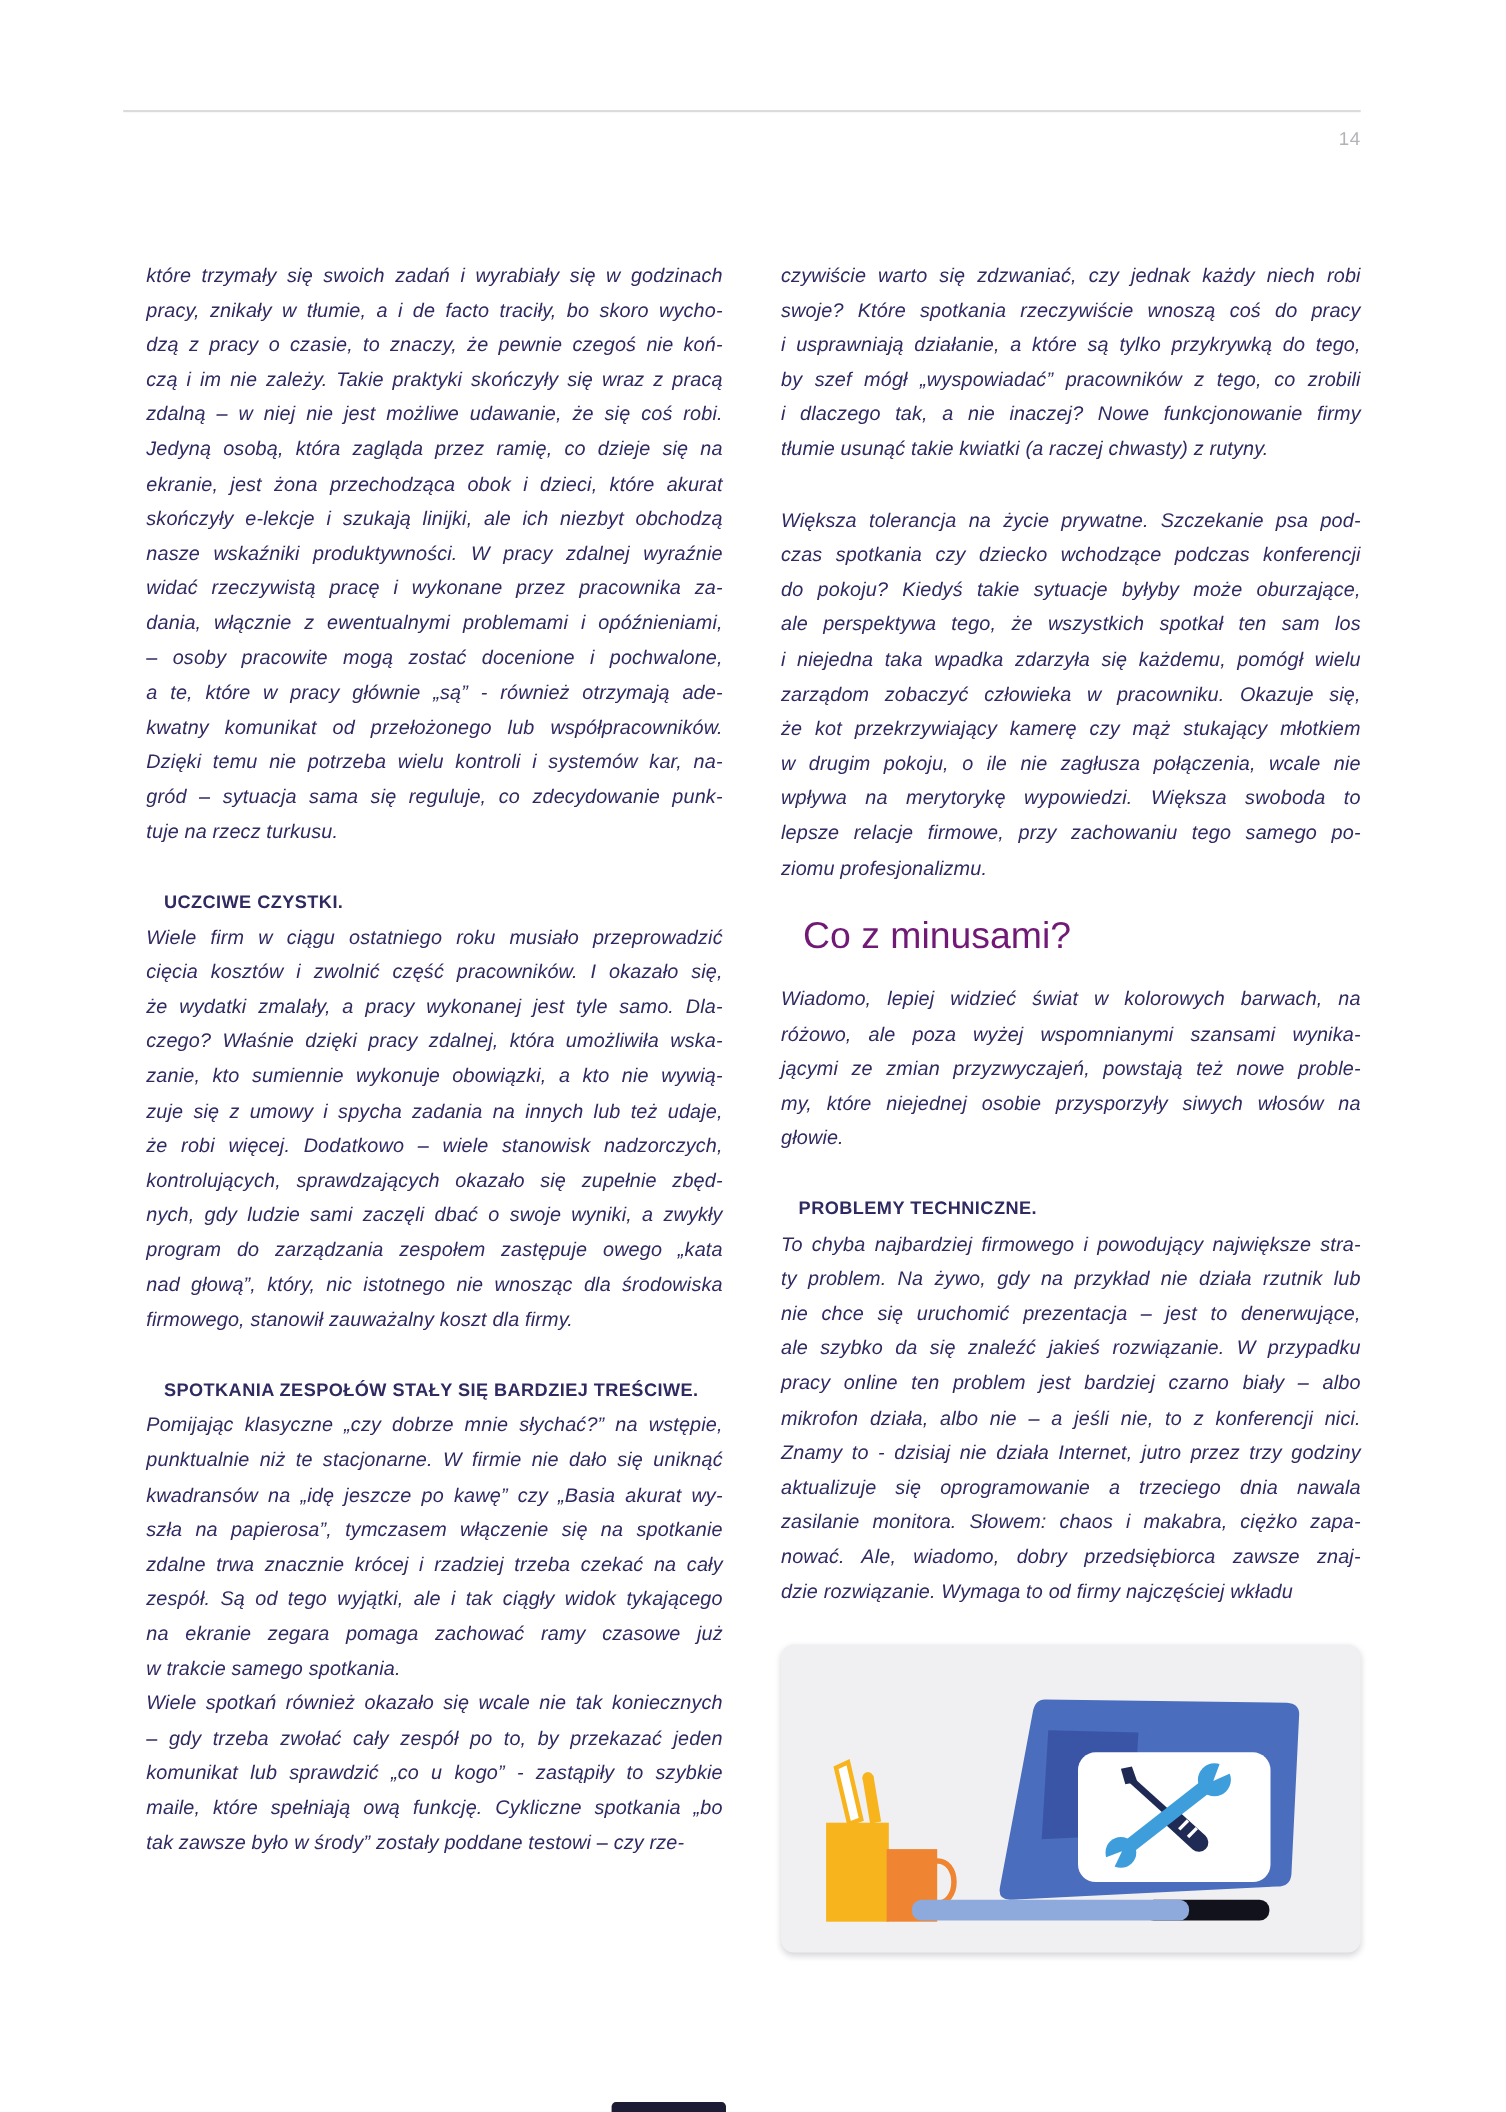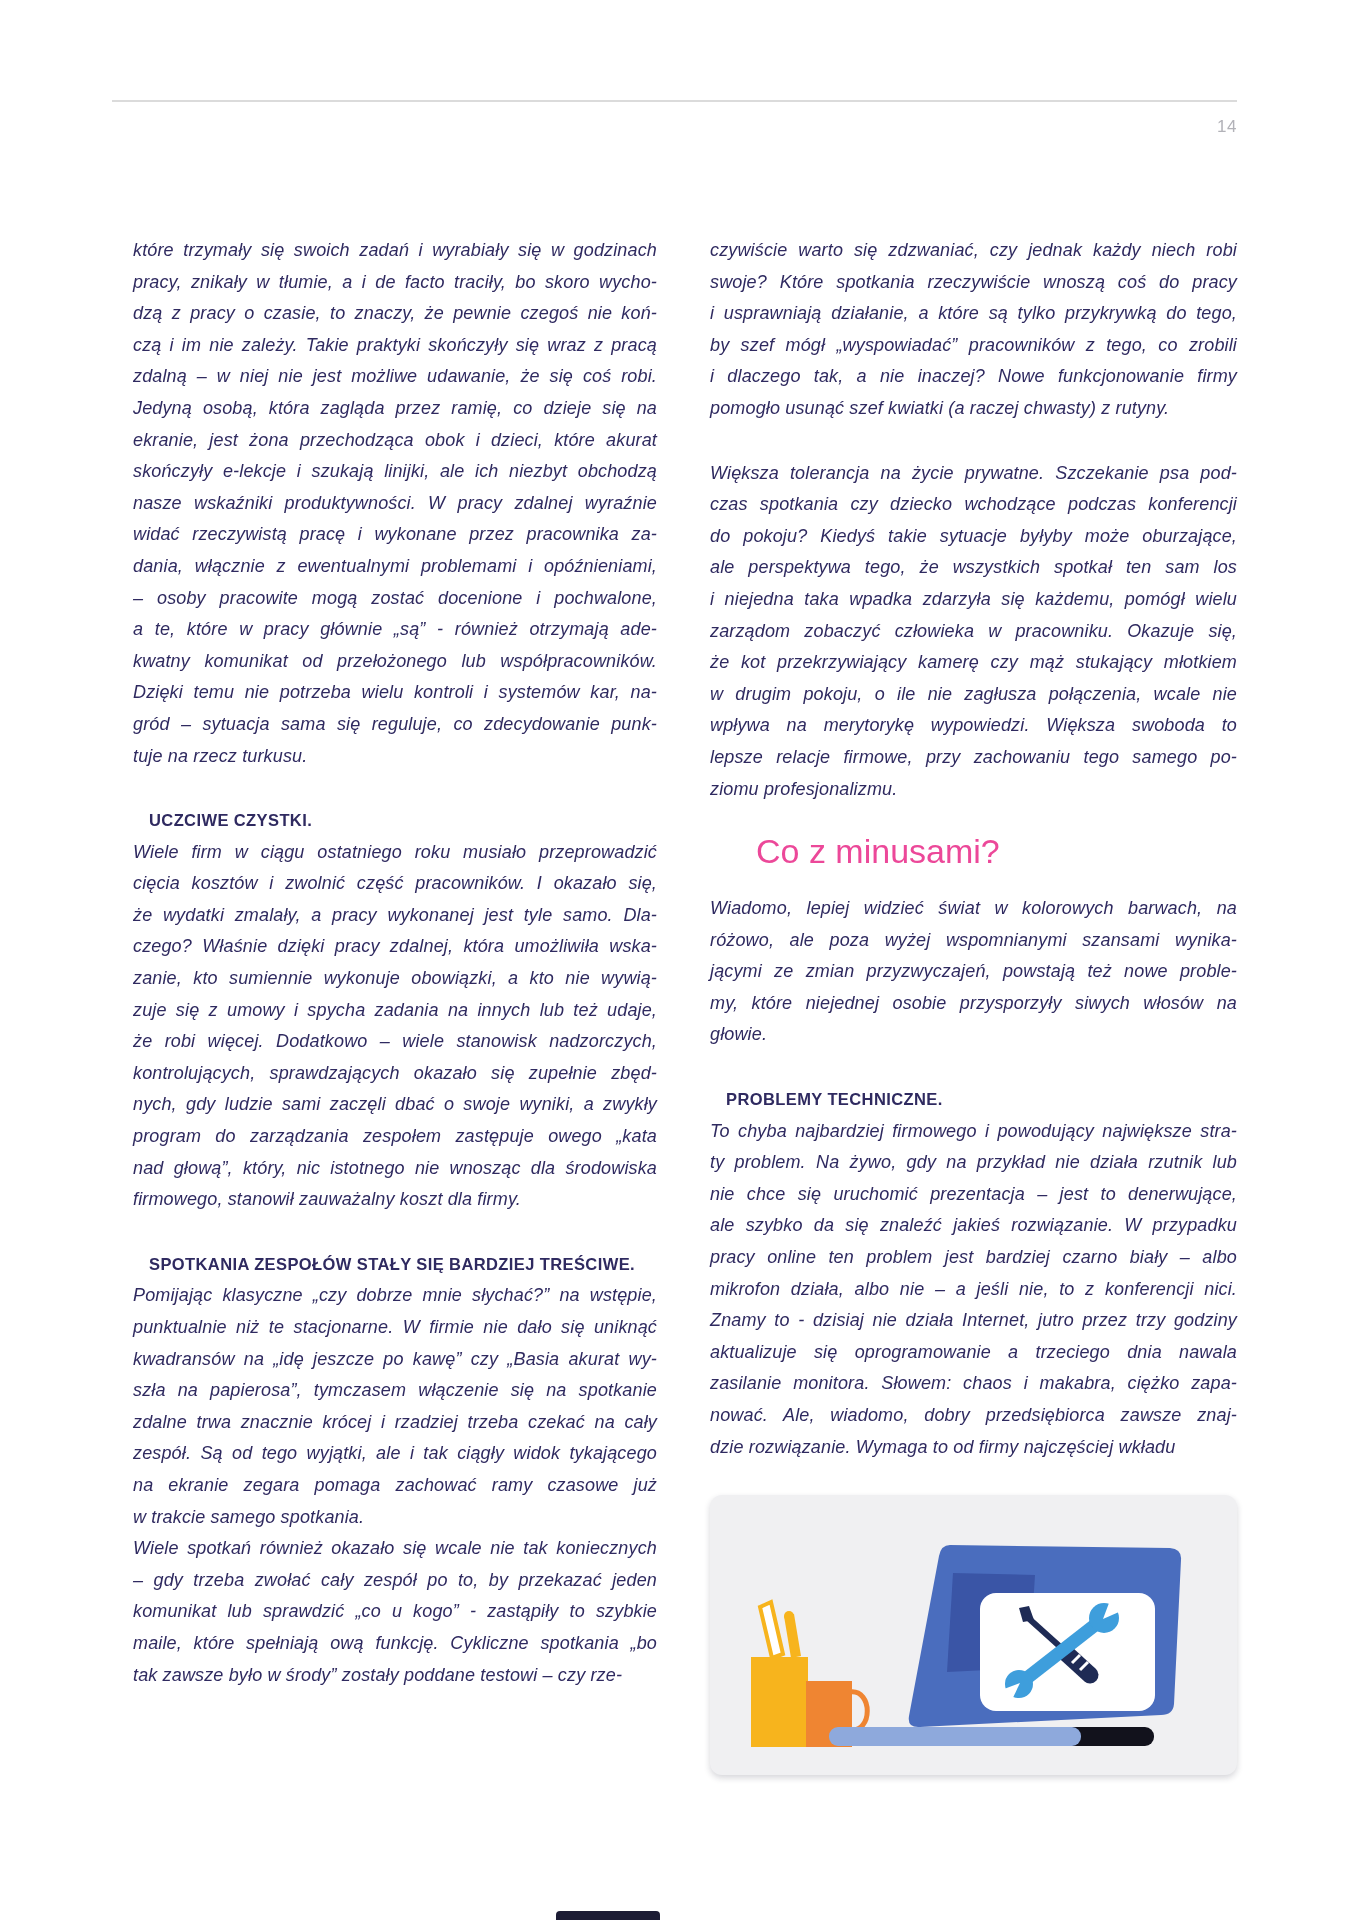--- a/index.html
+++ b/index.html
@@ -24,22 +24,22 @@
   }
   .jline { text-align: justify; text-align-last: justify; }
   .para .jline:last-child { text-align-last: left; }
   .gap-top { margin-top: 33px; }
   .sub-heading {
     margin: 33px 0 0 16px; font-size: 16.5px; font-weight: bold;
     line-height: 31.6px; letter-spacing: 0.4px; color: #2f2a60;
     white-space: nowrap;
   }
   .pink-heading {
-    margin: 26px 0 22px 46px; font-size: 34px; font-weight: 500;
-    line-height: 40px; color: #ec4899;
+    margin: 26px 0 22px 20px; font-size: 34px; font-weight: 500;
+    line-height: 40px; color: #701a75;
   }
   .illustration-card {
     position: relative; margin-top: 32px; width: 527px; height: 280px;
     background: #f0f0f2; border-radius: 12px;
     box-shadow: 0 3px 6px rgba(30,30,50,0.18);
   }
   .next-page-peek {
     position: absolute; left: 556px; bottom: 0; width: 104px; height: 9px;
     background: #1c1c34; border-radius: 4px 4px 0 0;
   }
@@ -105,21 +105,21 @@
     </div>
 </div>
 
 <div class="col col-right">
   <div class="para">
       <div class="jline">czywiście warto się zdzwaniać, czy jednak każdy niech robi</div>
       <div class="jline">swoje? Które spotkania rzeczywiście wnoszą coś do pracy</div>
       <div class="jline">i usprawniają działanie, a które są tylko przykrywką do tego,</div>
       <div class="jline">by szef mógł „wyspowiadać” pracowników z tego, co zrobili</div>
       <div class="jline">i dlaczego tak, a nie inaczej? Nowe funkcjonowanie firmy</div>
-      <div class="jline">pomogło usunąć szef kwiatki (a raczej chwasty) z rutyny.</div>
+      <div class="jline">tłumie usunąć takie kwiatki (a raczej chwasty) z rutyny.</div>
     </div>
   <div class="para gap-top">
       <div class="jline">Większa tolerancja na życie prywatne. Szczekanie psa pod-</div>
       <div class="jline">czas spotkania czy dziecko wchodzące podczas konferencji</div>
       <div class="jline">do pokoju? Kiedyś takie sytuacje byłyby może oburzające,</div>
       <div class="jline">ale perspektywa tego, że wszystkich spotkał ten sam los</div>
       <div class="jline">i niejedna taka wpadka zdarzyła się każdemu, pomógł wielu</div>
       <div class="jline">zarządom zobaczyć człowieka w pracowniku. Okazuje się,</div>
       <div class="jline">że kot przekrzywiający kamerę czy mąż stukający młotkiem</div>
       <div class="jline">w drugim pokoju, o ile nie zagłusza połączenia, wcale nie</div>

